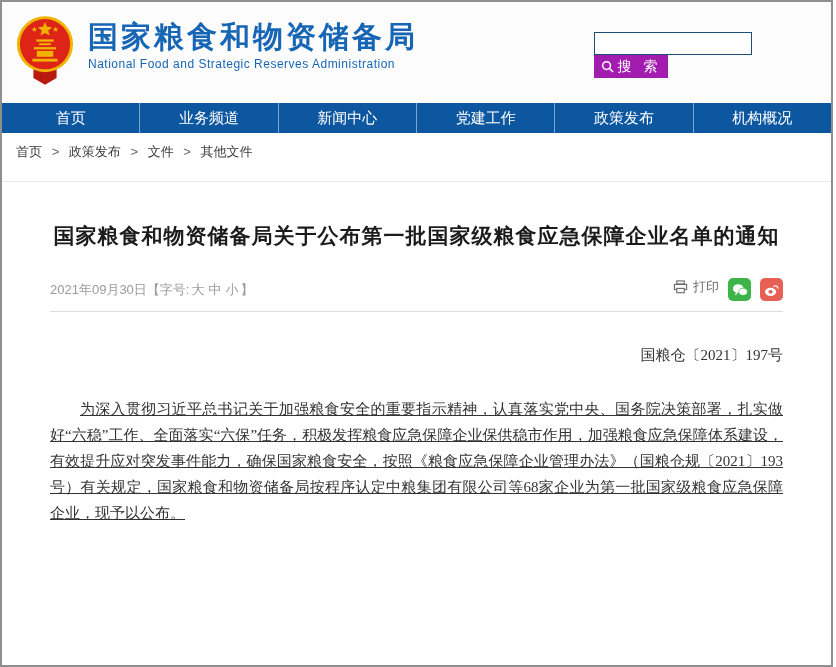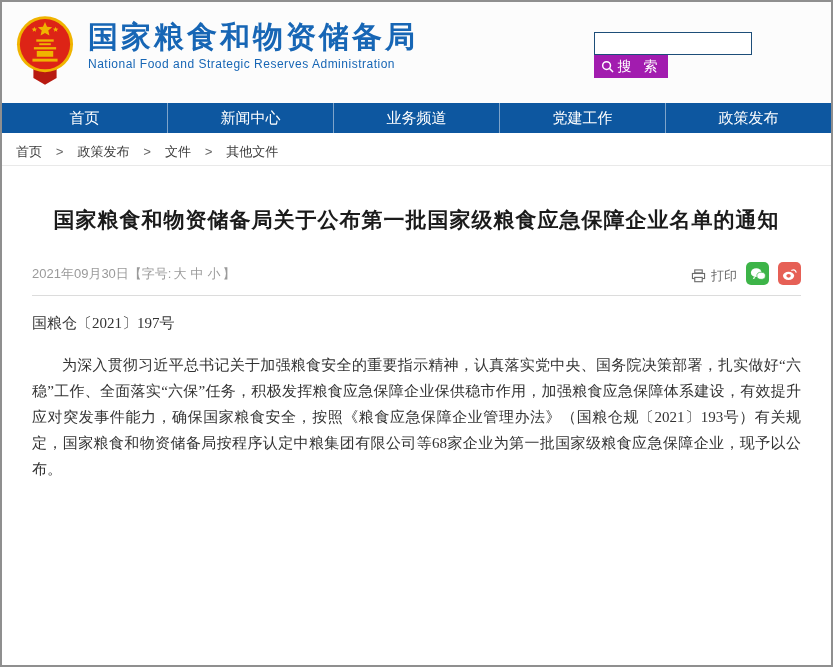--- a/index.html
+++ b/index.html
@@ -81,78 +81,78 @@
     text-align: center;
     line-height: 30px;
     border-right: 1px solid rgba(220,228,236,0.55);
     cursor: pointer;
     white-space: nowrap;
   }
   .nav-item:last-child { border-right: none; }
 
   
   .breadcrumb {
-    padding: 10px 14px 4px 14px;
+    padding: 10px 14px 20px 14px;
     font-size: 13px;
     color: #3c3c3c;
     border-bottom: 1px solid #e9e9e9;
-    font-family: Liberation Mono, monospace;
   }
   .breadcrumb .crumb { cursor: pointer; }
   .breadcrumb .sep { margin: 0 6px; color: #666; }
 
   
-  .main { padding: 0 30px; }
+  .main { padding: 0 48px; }
   .article-title {
     margin-top: 40px;
     text-align: center;
     font-size: 21px;
     font-weight: bold;
     color: #1b1b1b;
     letter-spacing: 1px;
   }
   .meta-row {
     margin-top: 28px;
     display: flex;
     justify-content: space-between;
     align-items: center;
     font-size: 13px;
     color: #9a9a9a;
     padding-bottom: 10px;
     border-bottom: 1px solid #dcdcdc;
   }
   .meta-left { display: flex; align-items: center; }
   .font-size-option { cursor: pointer; margin: 0 2px; }
-  .meta-right { display: flex; align-items: flex-end; gap: 9px; }
+  .meta-right { display: flex; align-items: flex-start; gap: 9px; }
   .print-button {
     display: flex; align-items: center; gap: 5px;
     color: #6b6b6b; font-size: 13px; cursor: pointer;
     background: none; border: none;
   }
   .share-badge {
     width: 23px; height: 23px;
     border-radius: 5px;
     display: flex; align-items: center; justify-content: center;
     cursor: pointer;
   }
   .share-wechat { background: #3db448; }
   .share-weibo  { background: #e66056; }
 
   .doc-body {
     font-family: "Liberation Serif", serif;
     font-size: 15px;
     color: #333;
     line-height: 26px;
   }
-  .doc-number { text-align: left; margin-top: 14px; }
+  .doc-number { text-align: right; margin-top: 30px; }
   .addressee { margin-top: 14px; }
   .doc-paragraph {
     text-indent: 2em;
-    margin-top: 16px;
+    margin-top: 28px;
     text-align: justify;
+    text-decoration: underline;
   }
   .attachment-line { text-indent: 2em; margin-top: 16px; }
 </style>
 </head>
 <body>
 
 <div class="page">
 
   <div class="header">
     <div class="logo-wrap">
@@ -181,24 +181,25 @@
           <circle cx="6" cy="6" r="4.2" fill="none" stroke="#fff" stroke-width="1.6"></circle>
           <line x1="9.2" y1="9.2" x2="13" y2="13" stroke="#fff" stroke-width="1.6"></line>
         </svg>
         <span>搜 索</span>
       </button>
     </div>
   </div>
 
   <div class="nav">
     <div class="nav-item">首页</div>
+    <div class="nav-item">业务频道</div>
     <div class="nav-item">新闻中心</div>
-    <div class="nav-item">业务频道</div>
     <div class="nav-item">党建工作</div>
     <div class="nav-item">政策发布</div>
+    <div class="nav-item">机构概况</div>
   </div>
 
   <div class="breadcrumb">
     <span class="crumb">首页</span>
     <span class="sep">&gt;</span>
     <span class="crumb">政策发布</span>
     <span class="sep">&gt;</span>
     <span class="crumb">文件</span>
     <span class="sep">&gt;</span>
     <span class="crumb">其他文件</span>

